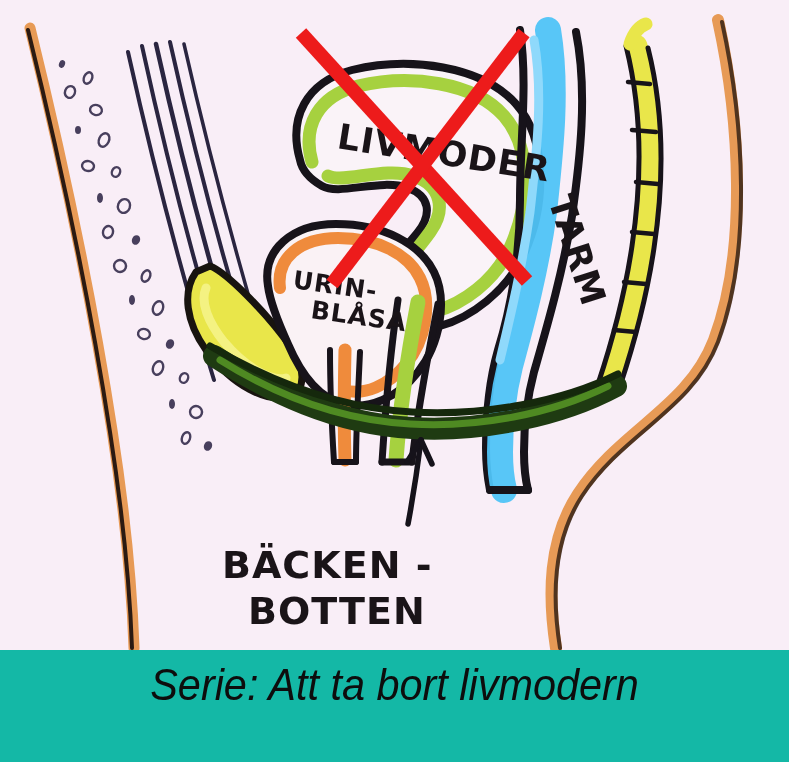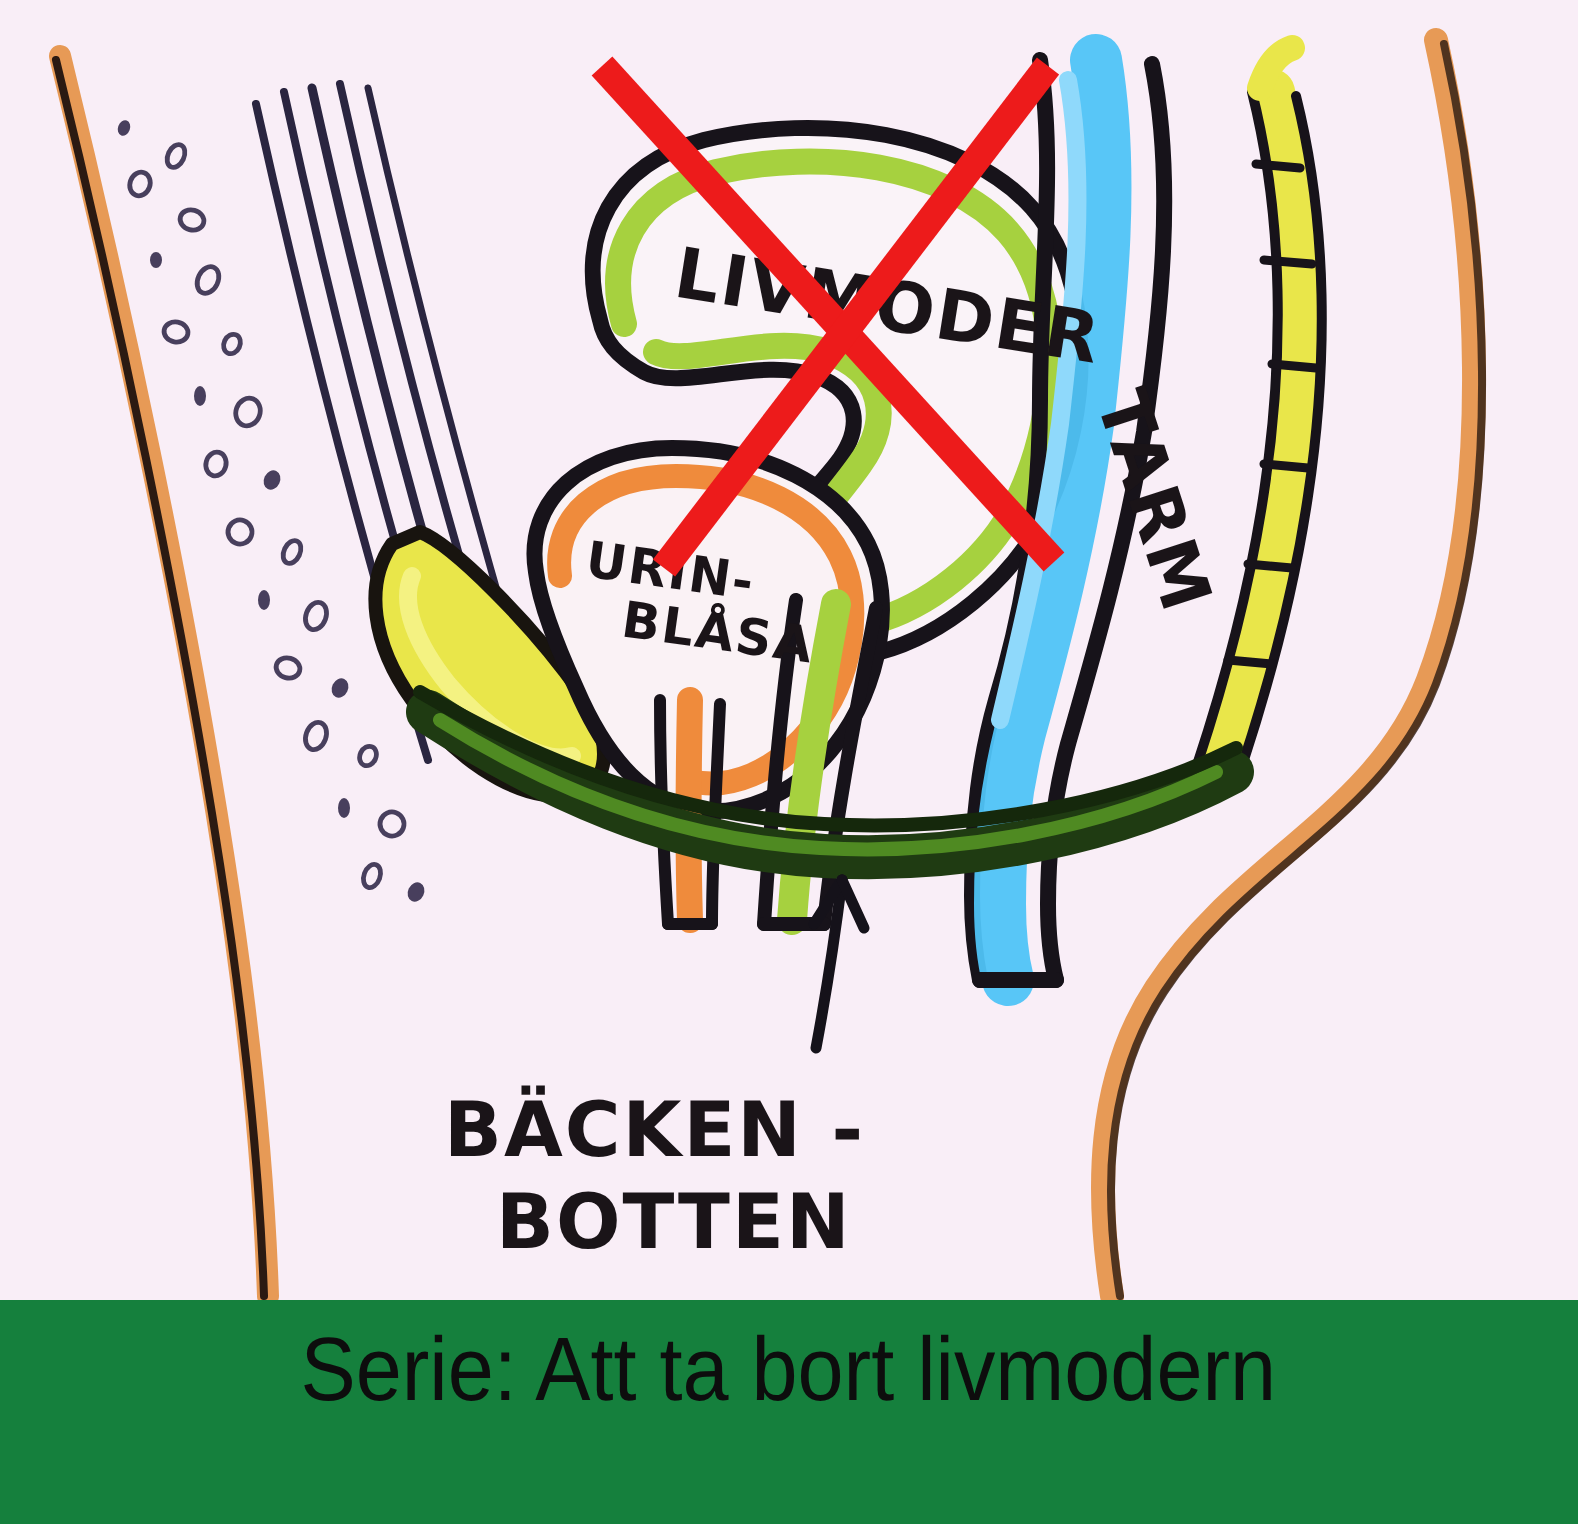--- a/index.html
+++ b/index.html
@@ -11,22 +11,22 @@
   #illustration{position:absolute;left:0;top:0;width:789px;height:650px;
                 background:#f9eef7;overflow:hidden;}
   #illustration svg{display:block;width:789px;height:650px;}
 
   
   .hand{font-family:"DejaVu Sans",sans-serif;font-weight:700;
         fill:#1a1418;letter-spacing:1px;}
 
   
   #caption-bar{position:absolute;left:0;top:650px;width:789px;height:112px;
-               background:#15803d;display:flex;align-items:flex-start;
-               justify-content:center;}
+               background:#14b8a6;display:flex;align-items:flex-start;
+               justify-content:center;font-style:italic;}
   #caption-text{font-family:"Liberation Sans",sans-serif;
                 font-size:45px;font-weight:400;color:#0d0d0d;
                 line-height:1.0;padding-top:12px;
                 transform:scaleX(.92);transform-origin:center top;
                 white-space:nowrap;}
 </style>
 </head>
 <body>
 
 <div id="page">

